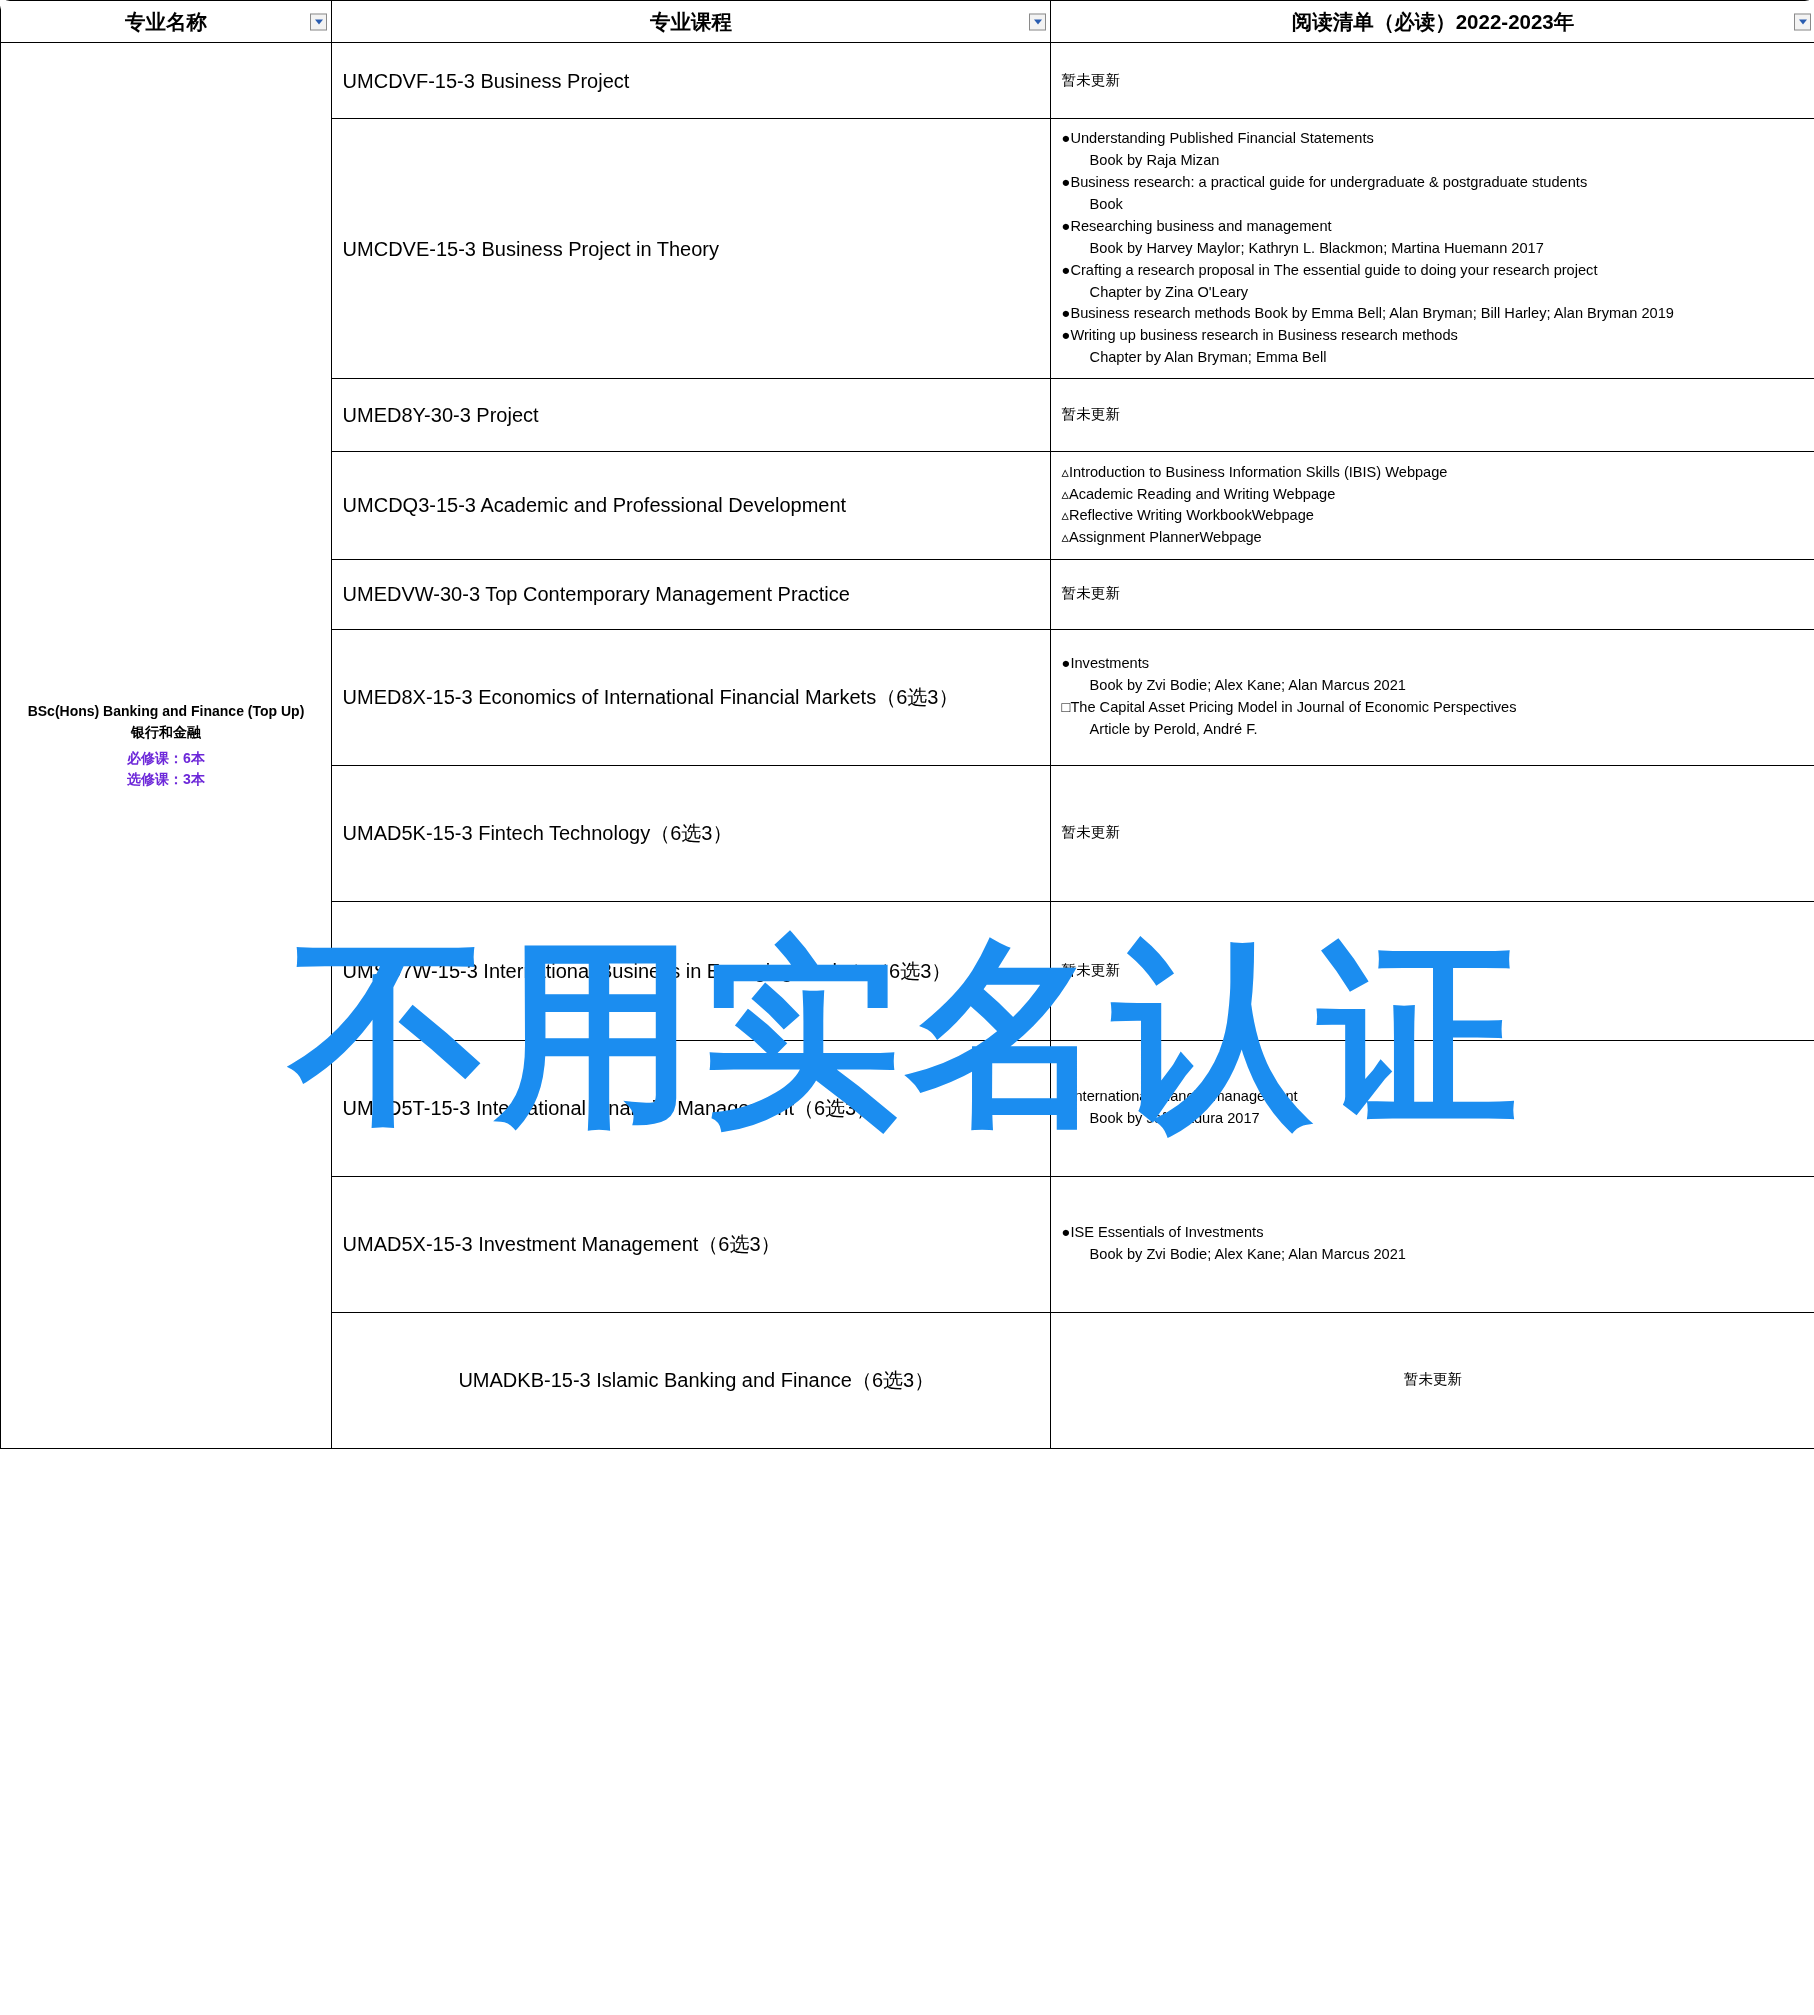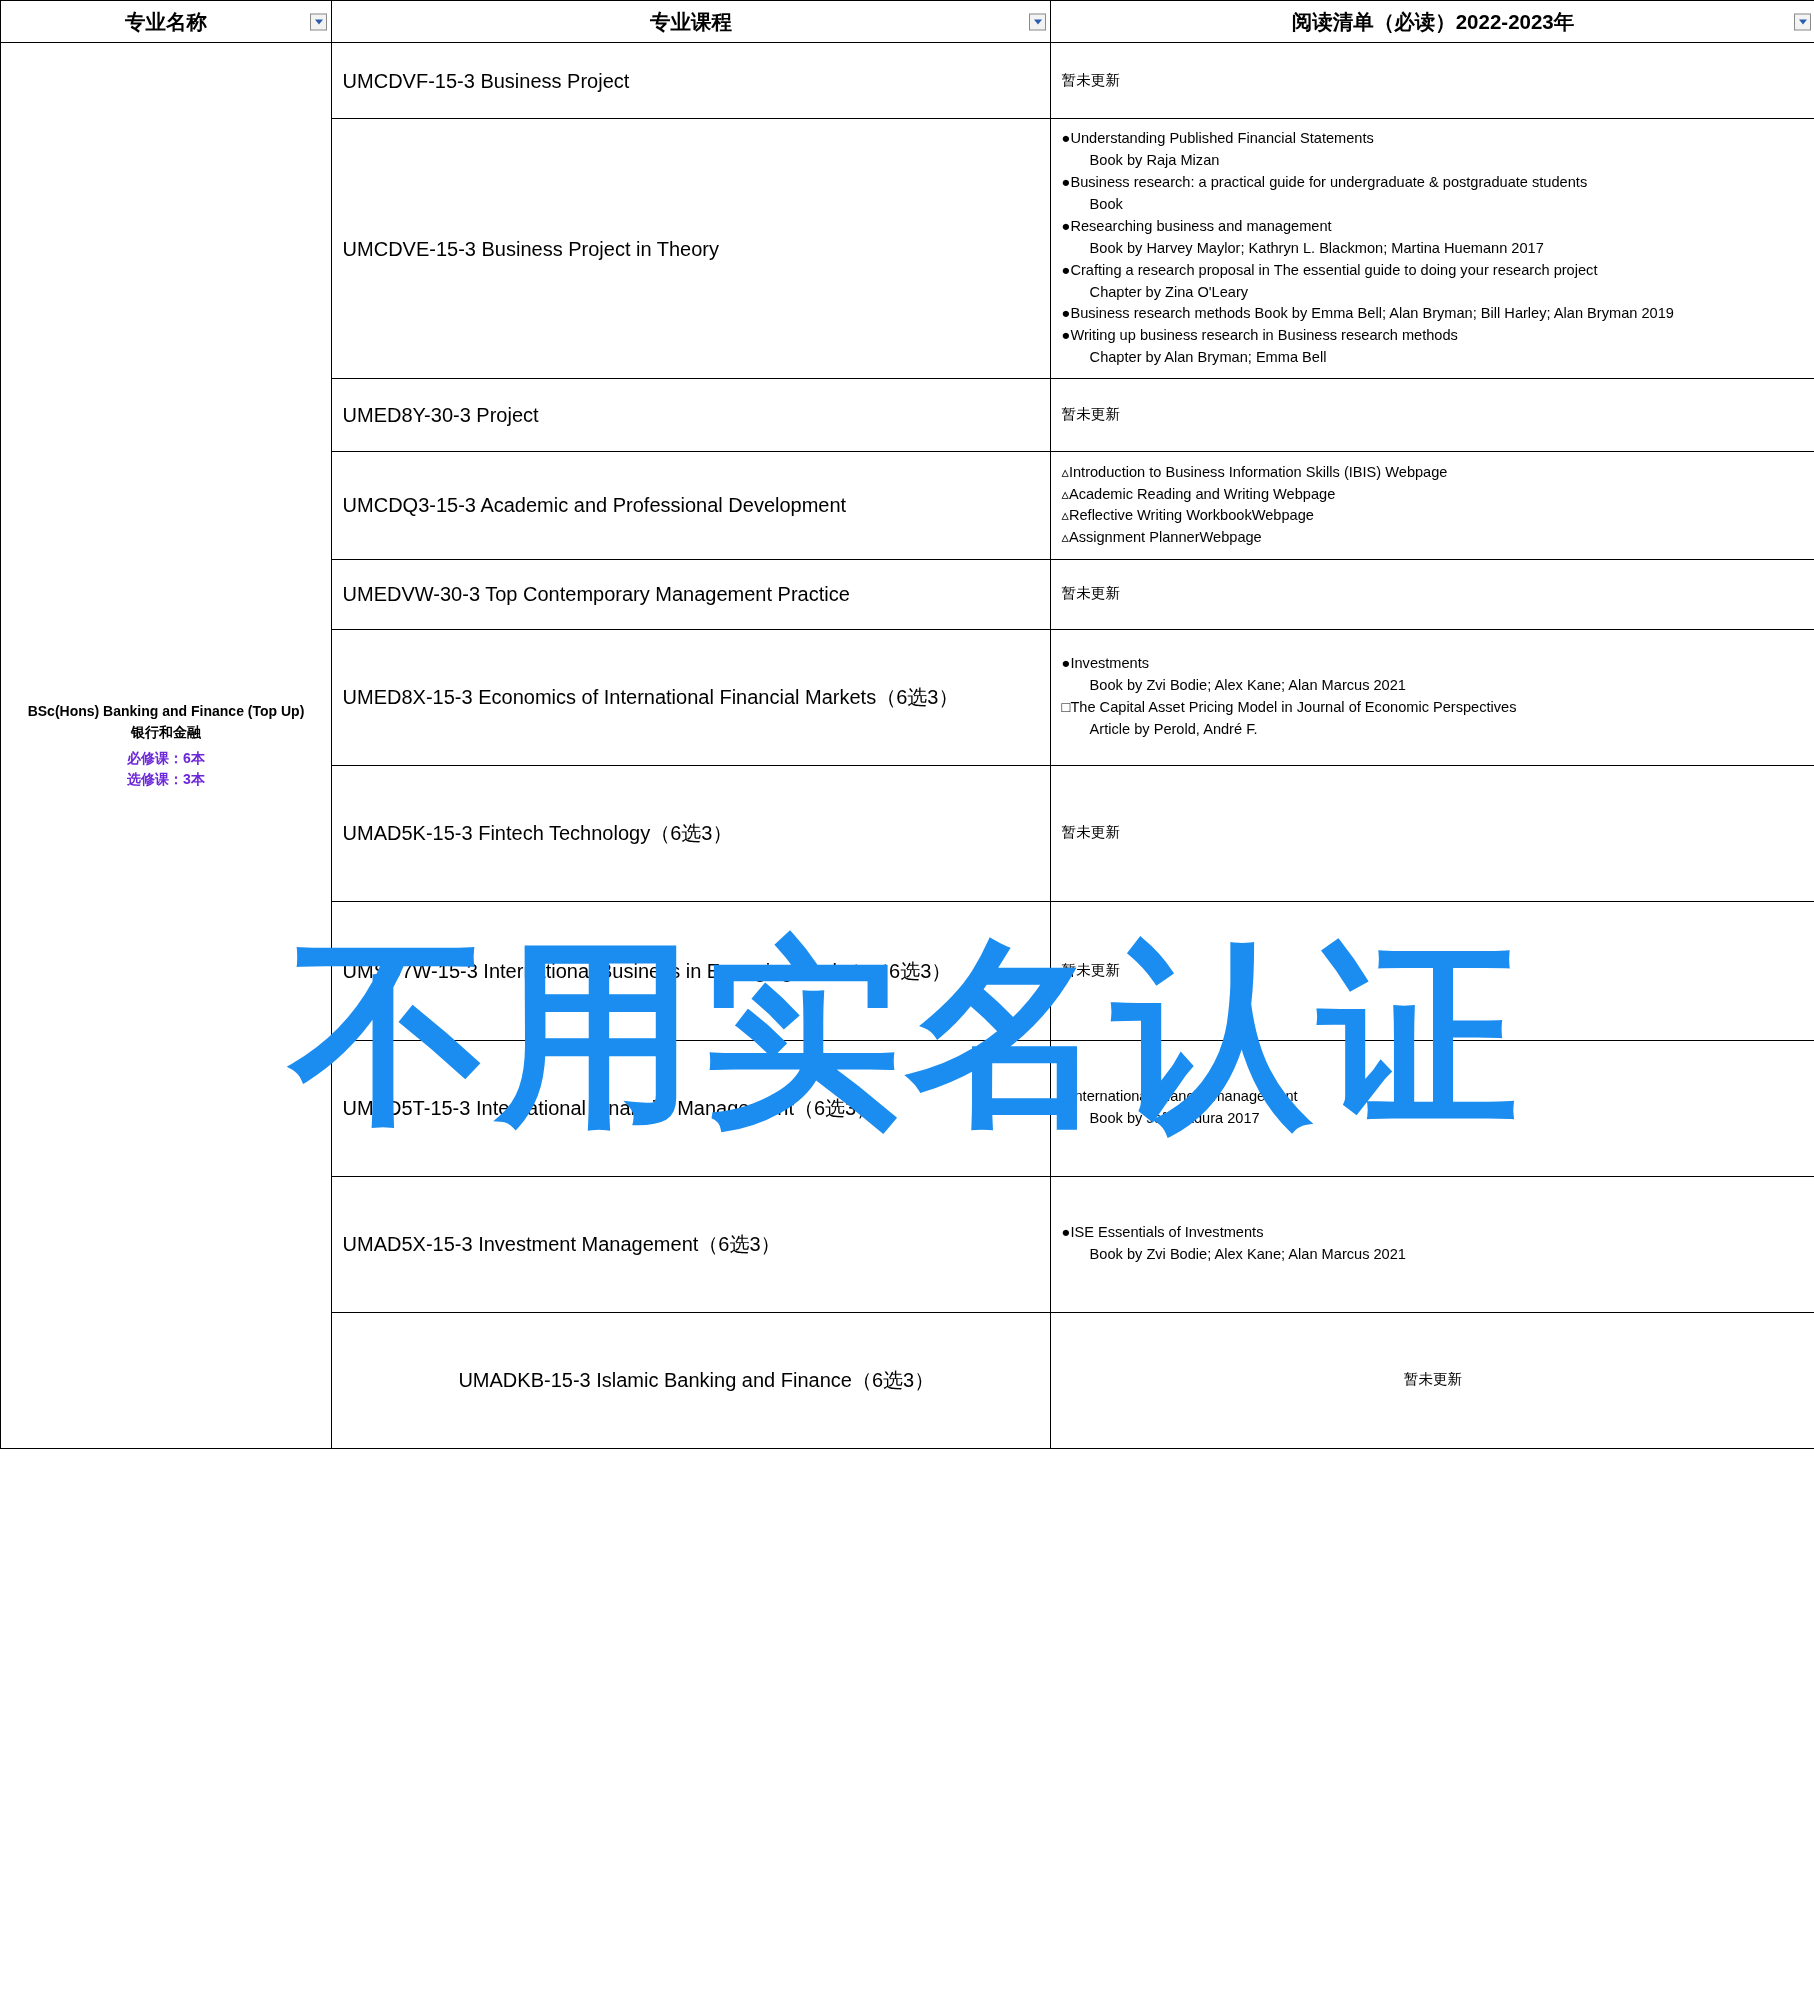--- a/index.html
+++ b/index.html
@@ -10,20 +10,21 @@
   body {
     font-family: "Liberation Sans", "DejaVu Sans", sans-serif;
     color: #000000;
   }
   #page {
     position: relative;
     width: 1815px;
     height: 2015px;
     overflow: hidden;
     background: #ffffff;
+    border-radius: 10px;
   }
   table.sheet {
     border-collapse: collapse;
     table-layout: fixed;
     width: 1815px;
   }
   table.sheet col.c-major   { width: 331px; }
   table.sheet col.c-course  { width: 719px; }
   table.sheet col.c-reading { width: 765px; }
 

